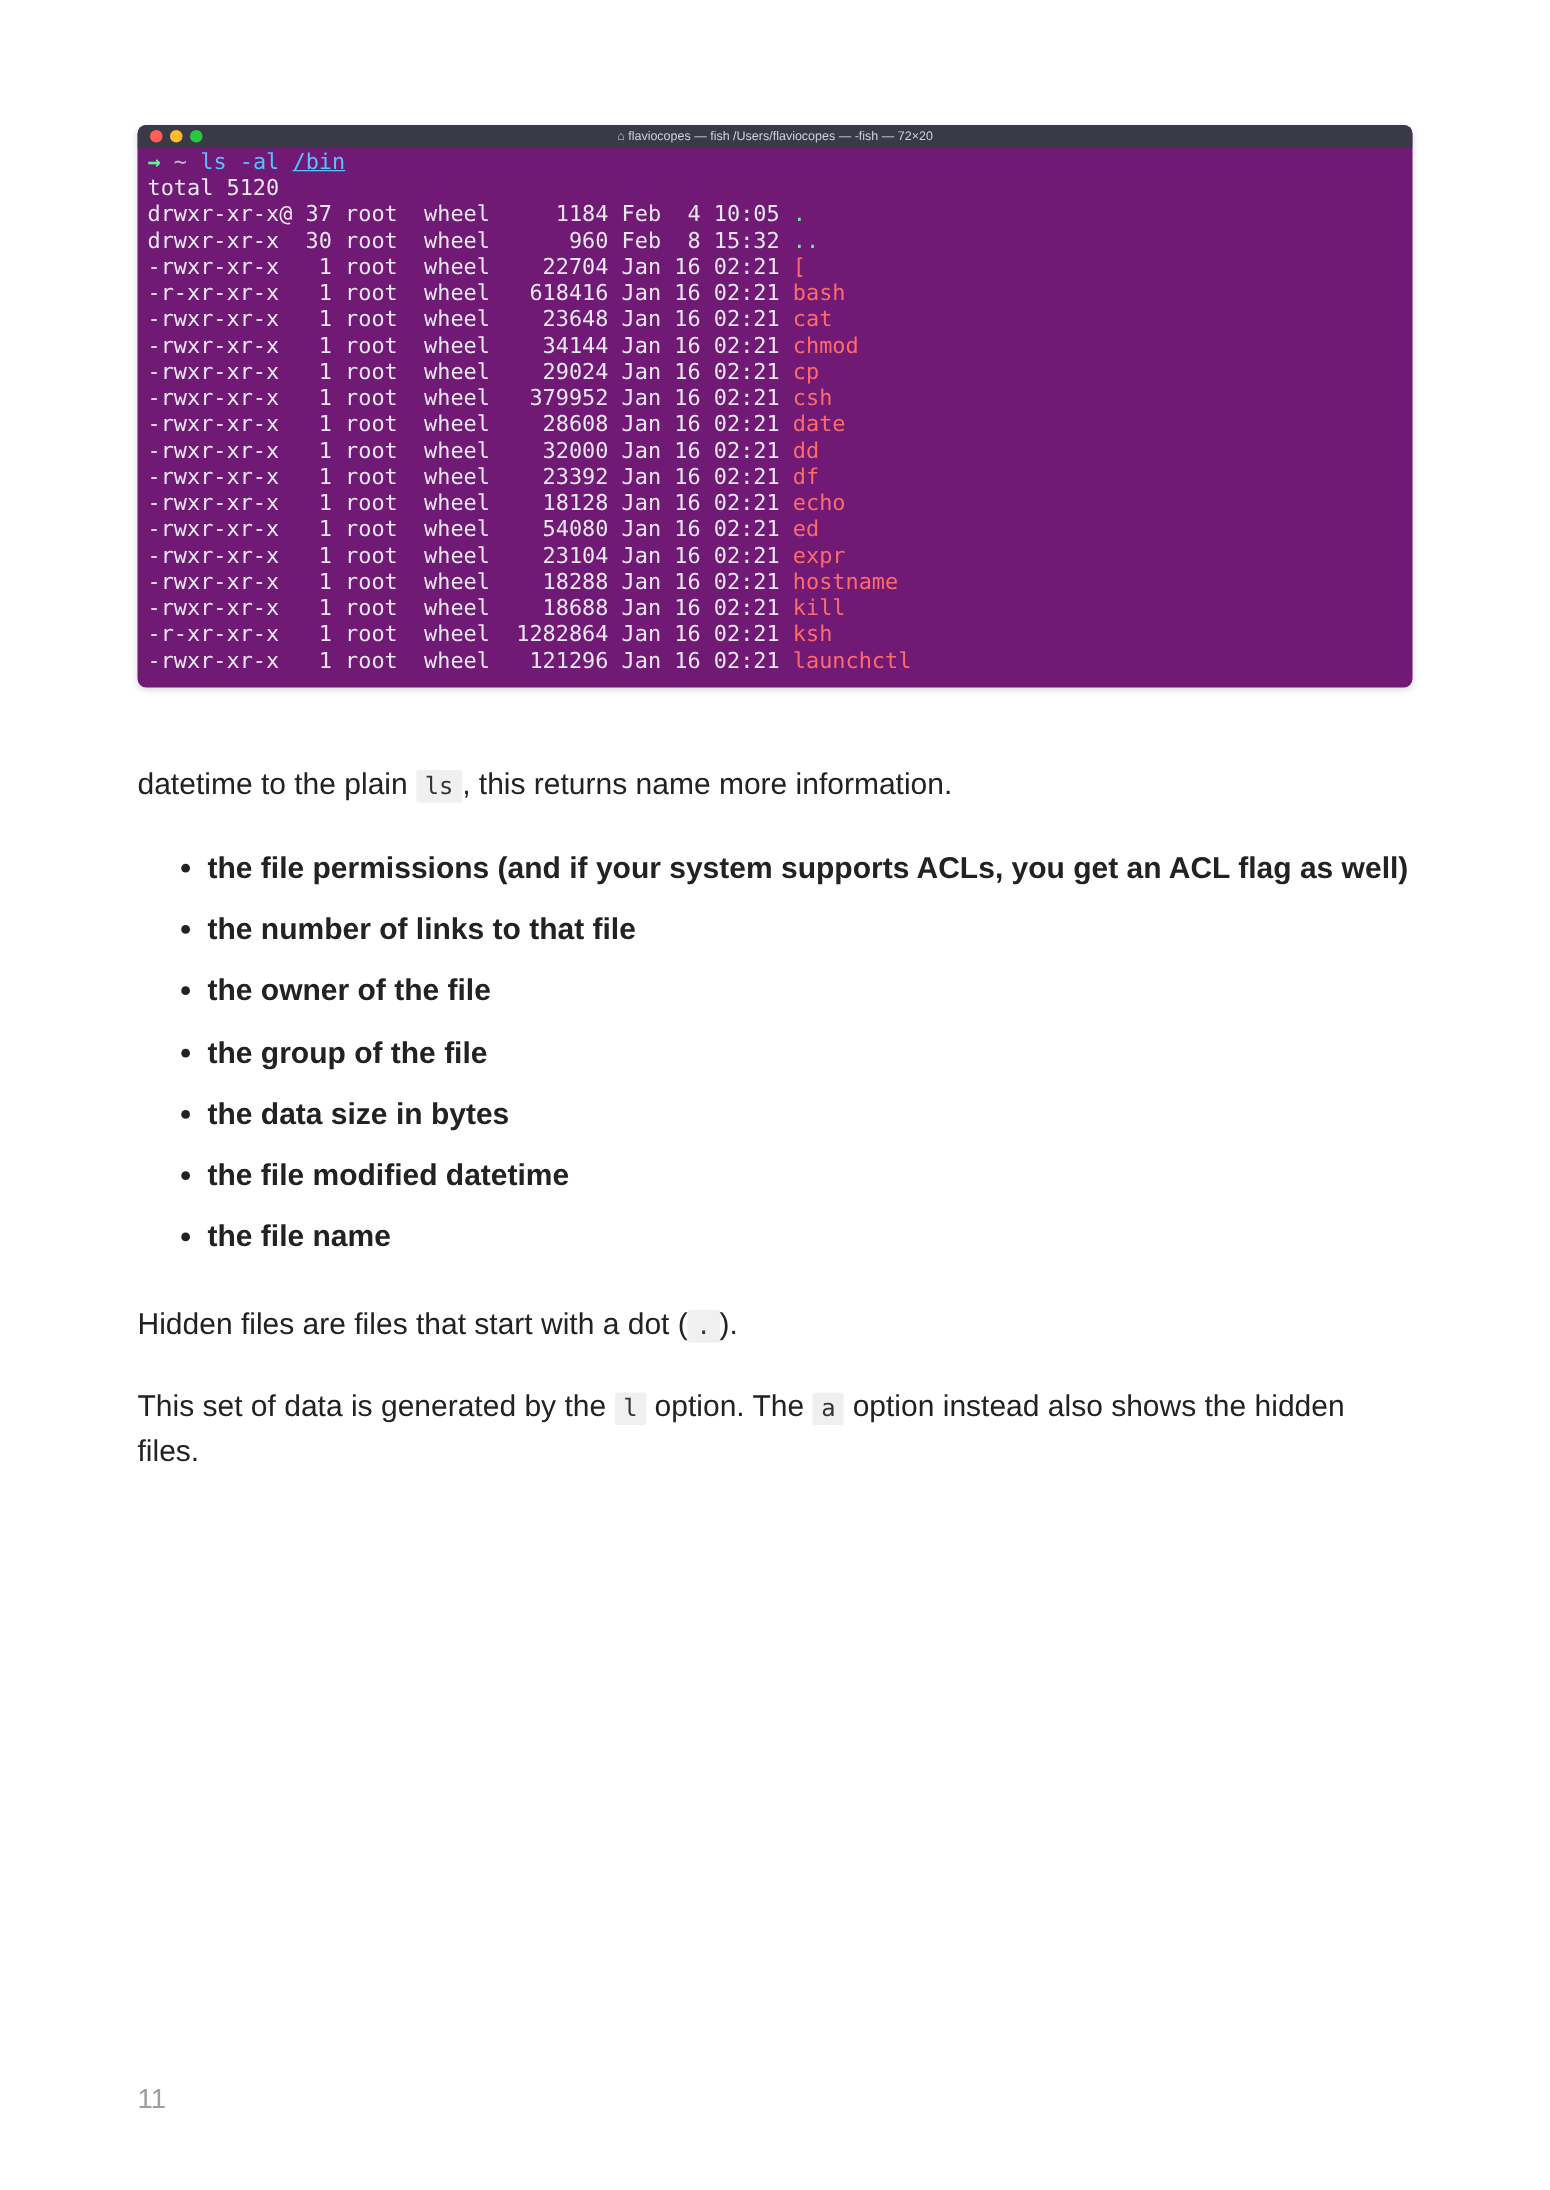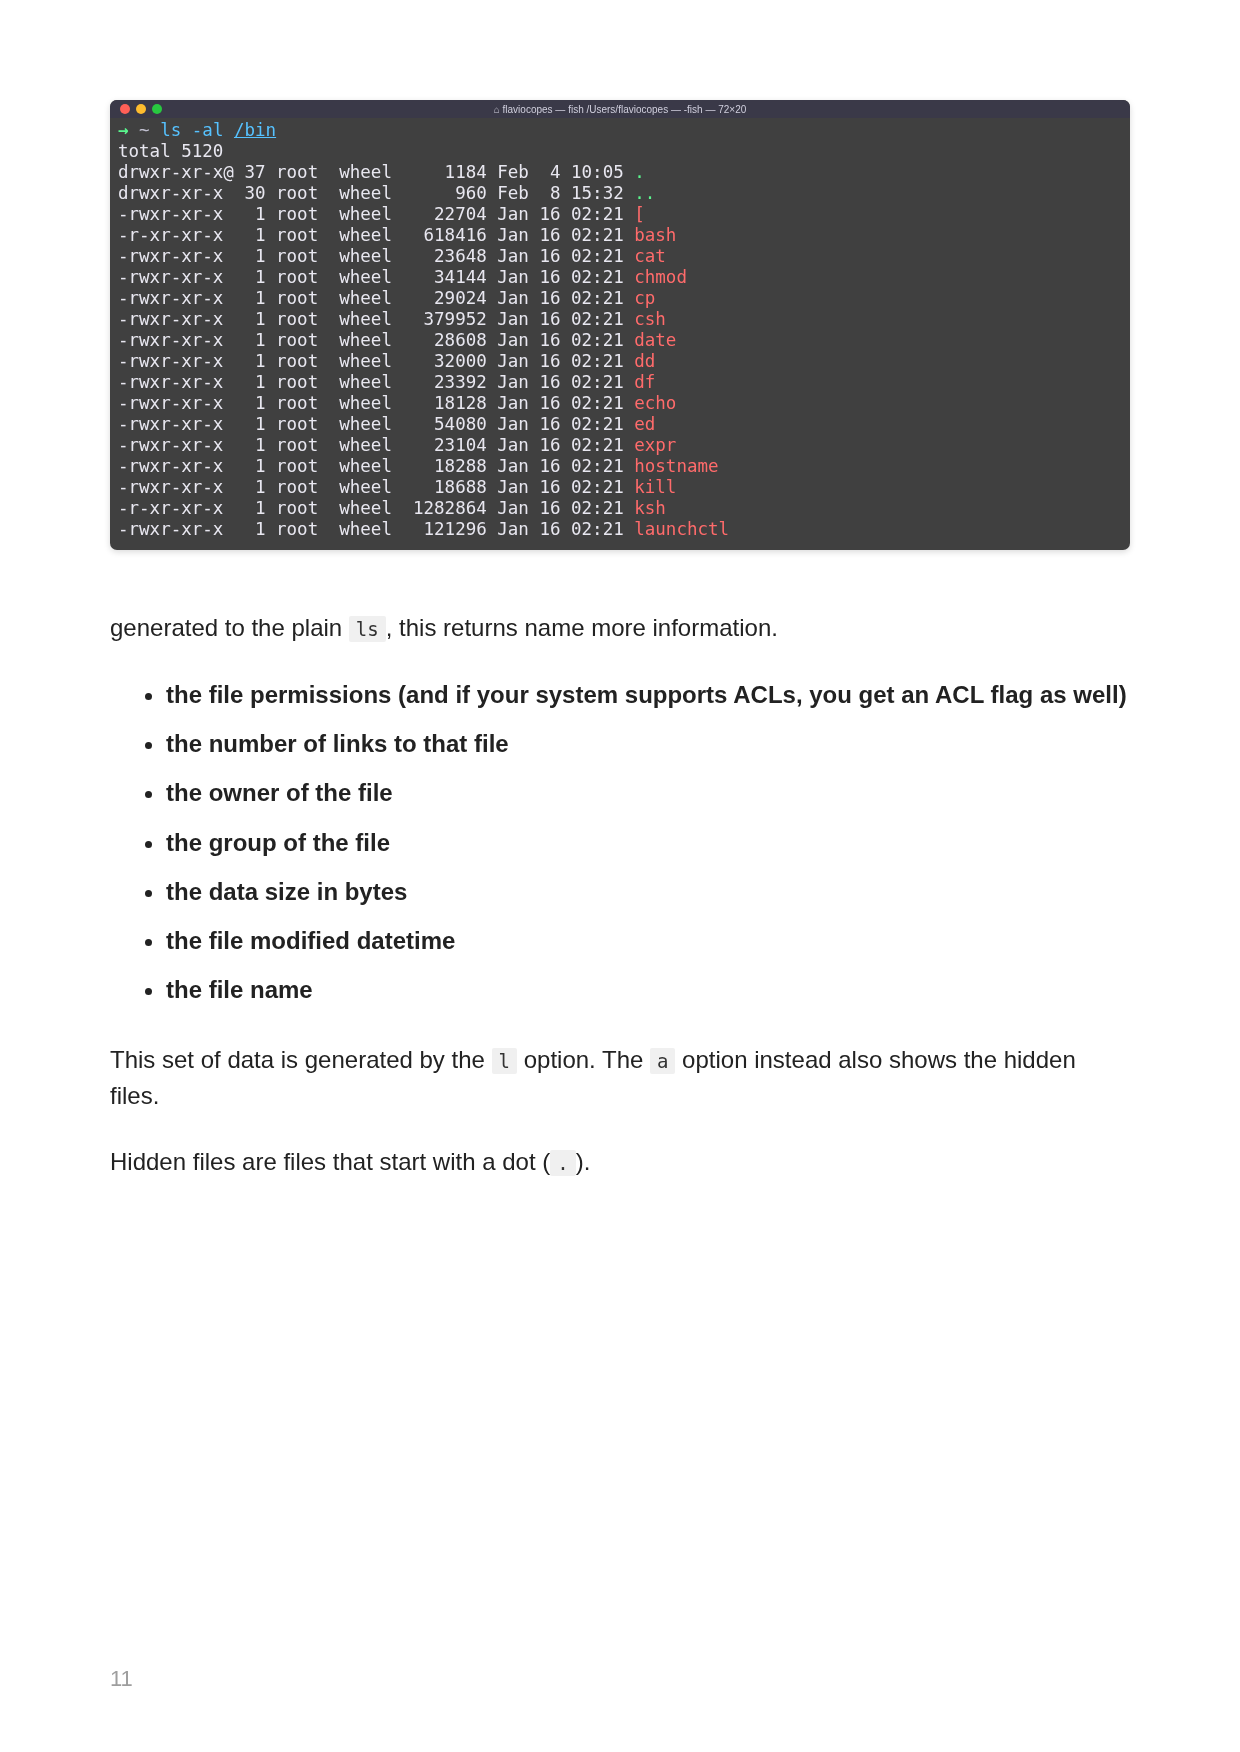--- a/index.html
+++ b/index.html
@@ -11,21 +11,21 @@
   }
   .page {
     width: 1240px;
     height: 1752px;
     position: relative;
     box-sizing: border-box;
     padding: 100px 110px 60px 110px;
   }
   .terminal-window {
     width: 100%;
-    background: #404040;
+    background: #701a75;
     border-radius: 7px;
     overflow: hidden;
     margin-bottom: 60px;
     box-shadow: 0 2px 6px rgba(0,0,0,0.15);
   }
   .terminal-titlebar {
     height: 18px;
     background: #3a3948;
     display: flex;
     align-items: center;
@@ -117,33 +117,33 @@
         <span class="tl yellow"></span>
         <span class="tl green"></span>
       </div>
       <span class="titlebar-text">flaviocopes — fish  /Users/flaviocopes — -fish — 72×20</span>
     </div>
     <div class="terminal-body" id="terminal-body"><span class="term-line"><span class="prompt-arrow">→</span> <span class="prompt-tilde">~</span> <span class="cmd-ls">ls</span> <span class="cmd-flag">-al</span> <span class="cmd-path">/bin</span></span><span class="term-line">total 5120</span><span class="term-line">drwxr-xr-x@ 37 root  wheel     1184 Feb  4 10:05 <span class="fname-dot">.</span></span><span class="term-line">drwxr-xr-x  30 root  wheel      960 Feb  8 15:32 <span class="fname-dot">..</span></span><span class="term-line">-rwxr-xr-x   1 root  wheel    22704 Jan 16 02:21 <span class="fname">[</span></span><span class="term-line">-r-xr-xr-x   1 root  wheel   618416 Jan 16 02:21 <span class="fname">bash</span></span><span class="term-line">-rwxr-xr-x   1 root  wheel    23648 Jan 16 02:21 <span class="fname">cat</span></span><span class="term-line">-rwxr-xr-x   1 root  wheel    34144 Jan 16 02:21 <span class="fname">chmod</span></span><span class="term-line">-rwxr-xr-x   1 root  wheel    29024 Jan 16 02:21 <span class="fname">cp</span></span><span class="term-line">-rwxr-xr-x   1 root  wheel   379952 Jan 16 02:21 <span class="fname">csh</span></span><span class="term-line">-rwxr-xr-x   1 root  wheel    28608 Jan 16 02:21 <span class="fname">date</span></span><span class="term-line">-rwxr-xr-x   1 root  wheel    32000 Jan 16 02:21 <span class="fname">dd</span></span><span class="term-line">-rwxr-xr-x   1 root  wheel    23392 Jan 16 02:21 <span class="fname">df</span></span><span class="term-line">-rwxr-xr-x   1 root  wheel    18128 Jan 16 02:21 <span class="fname">echo</span></span><span class="term-line">-rwxr-xr-x   1 root  wheel    54080 Jan 16 02:21 <span class="fname">ed</span></span><span class="term-line">-rwxr-xr-x   1 root  wheel    23104 Jan 16 02:21 <span class="fname">expr</span></span><span class="term-line">-rwxr-xr-x   1 root  wheel    18288 Jan 16 02:21 <span class="fname">hostname</span></span><span class="term-line">-rwxr-xr-x   1 root  wheel    18688 Jan 16 02:21 <span class="fname">kill</span></span><span class="term-line">-r-xr-xr-x   1 root  wheel  1282864 Jan 16 02:21 <span class="fname">ksh</span></span><span class="term-line">-rwxr-xr-x   1 root  wheel   121296 Jan 16 02:21 <span class="fname">launchctl</span></span></div>
   </div>
 
   <div class="body-text">
     <p>
-      <span>generated to the plain </span><code class="inline">ls</code><span>, this returns name more information.</span>
+      <span>datetime to the plain </span><code class="inline">ls</code><span>, this returns name more information.</span>
     </p>
     <ul id="bullet-list">
         <li>the file permissions (and if your system supports ACLs, you get an ACL flag as well)</li>
         <li>the number of links to that file</li>
         <li>the owner of the file</li>
         <li>the group of the file</li>
         <li>the data size in bytes</li>
         <li>the file modified datetime</li>
         <li>the file name</li>
       </ul>
     <p>
-      <span>This set of data is generated by the </span><code class="inline">l</code><span> option. The </span><code class="inline">a</code><span> option instead also shows the hidden files.</span>
+      <span>Hidden files are files that start with a dot (</span><code class="inline">.</code><span>).</span>
     </p>
     <p>
-      <span>Hidden files are files that start with a dot (</span><code class="inline">.</code><span>).</span>
+      <span>This set of data is generated by the </span><code class="inline">l</code><span> option. The </span><code class="inline">a</code><span> option instead also shows the hidden files.</span>
     </p>
   </div>
 
   <div class="page-number">11</div>
 </div>
 
 </body></html>

